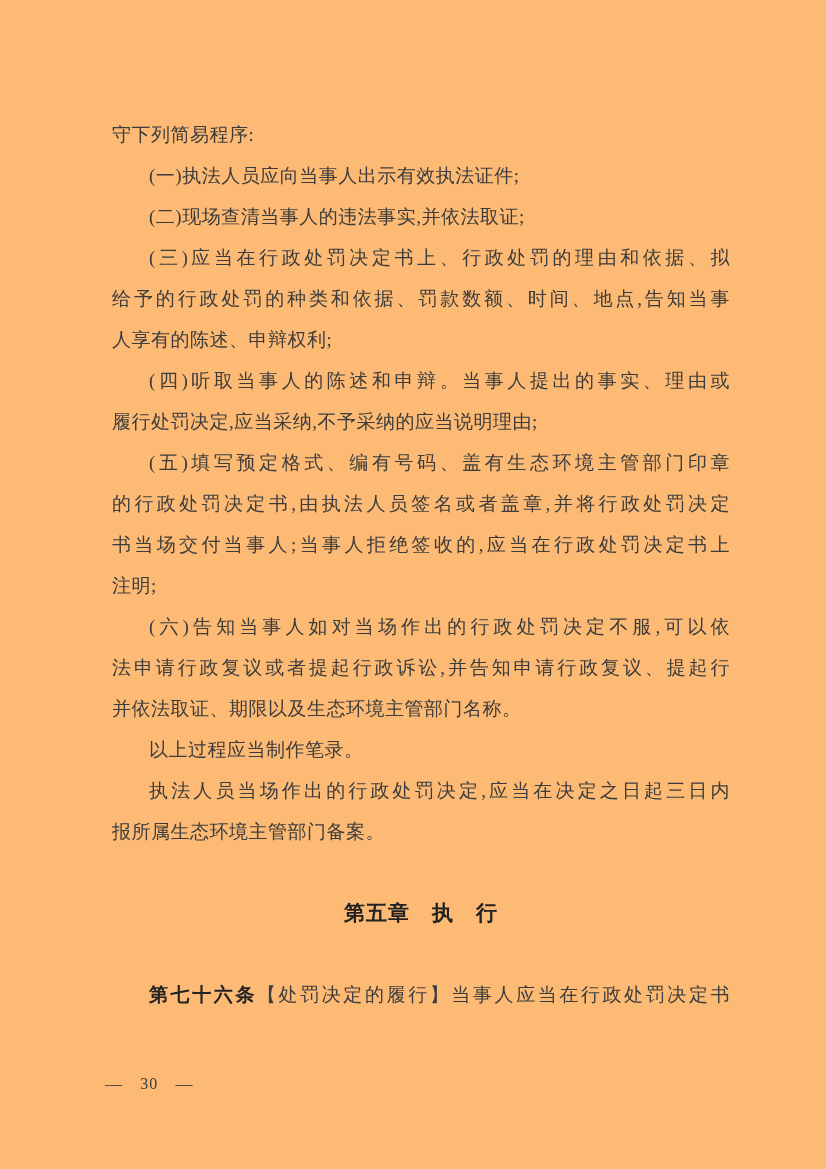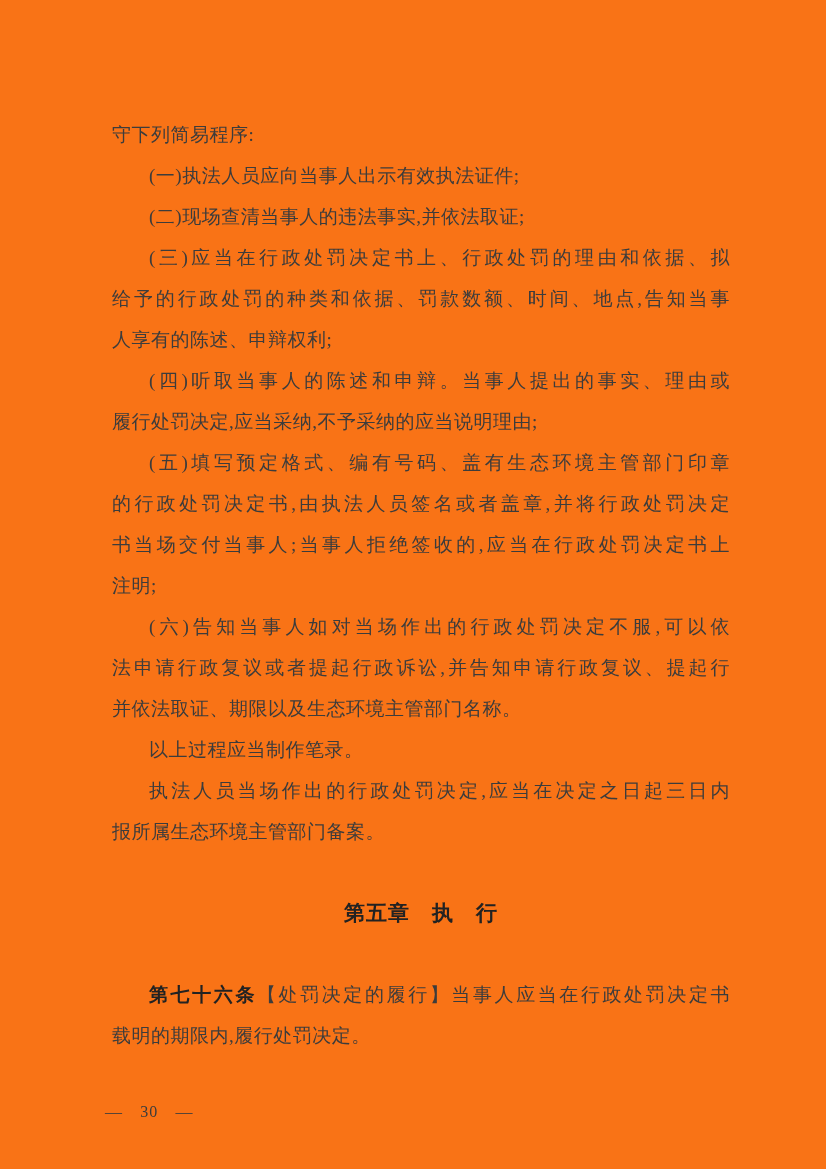--- a/index.html
+++ b/index.html
@@ -5,21 +5,21 @@
 <style>
   html, body {
     margin: 0;
     padding: 0;
     background: #ffffff;
   }
   .page {
     position: relative;
     width: 826px;
     height: 1169px;
-    background: #f97316;
+    background: #fdba74;
     overflow: hidden;
     font-family: "Liberation Serif", "DejaVu Serif", serif;
     color: #3c3c3c;
   }
   .doc-body {
     position: absolute;
     left: 112px;
     top: 114px;
     width: 618px;
   }
@@ -51,21 +51,21 @@
     letter-spacing: 1px;
   }
   .bold {
     font-family: "Liberation Sans", "DejaVu Sans", sans-serif;
     font-weight: bold;
     color: #222222;
   }
   .footer {
     position: absolute;
     left: 105px;
-    top: 1100px;
+    top: 1072px;
     height: 24px;
     line-height: 24px;
     font-size: 17px;
     color: #3c3c3c;
     letter-spacing: 1px;
   }
   .footer span {
     display: inline-block;
   }
   .footer .pg {
@@ -92,21 +92,20 @@
       <div class="line just">书当场交付当事人;当事人拒绝签收的,应当在行政处罚决定书上</div>
       <div class="line">注明;</div>
       <div class="line indent just">(六)告知当事人如对当场作出的行政处罚决定不服,可以依</div>
       <div class="line just">法申请行政复议或者提起行政诉讼,并告知申请行政复议、提起行</div>
       <div class="line">并依法取证、期限以及生态环境主管部门名称。</div>
       <div class="line indent">以上过程应当制作笔录。</div>
       <div class="line indent just">执法人员当场作出的行政处罚决定,应当在决定之日起三日内</div>
       <div class="line">报所属生态环境主管部门备案。</div>
       <div class="line chapter-heading">第五章　执　行</div>
       <div class="line indent just"><span class="bold">第七十六条</span><span>【处罚决定的履行】当事人应当在行政处罚决定书</span></div>
-      <div class="line">载明的期限内,履行处罚决定。</div>
     </div>
 
   <div class="footer">
     <span>—</span>
     <span class="pg">30</span>
     <span>—</span>
   </div>
 
 </div>
 

